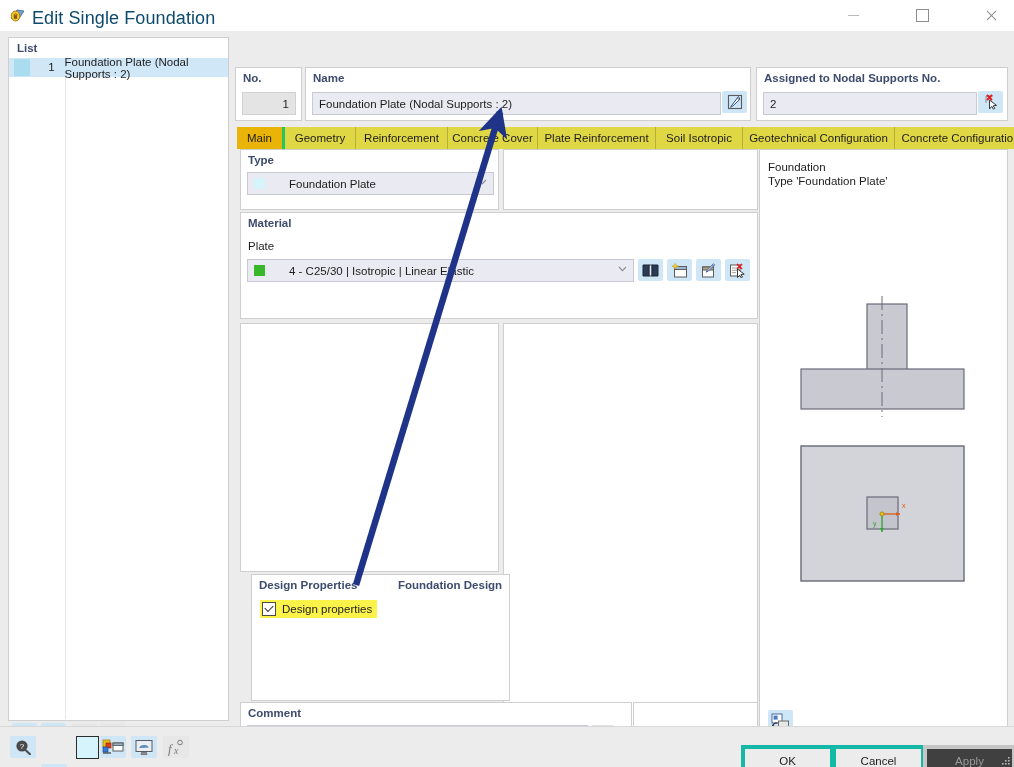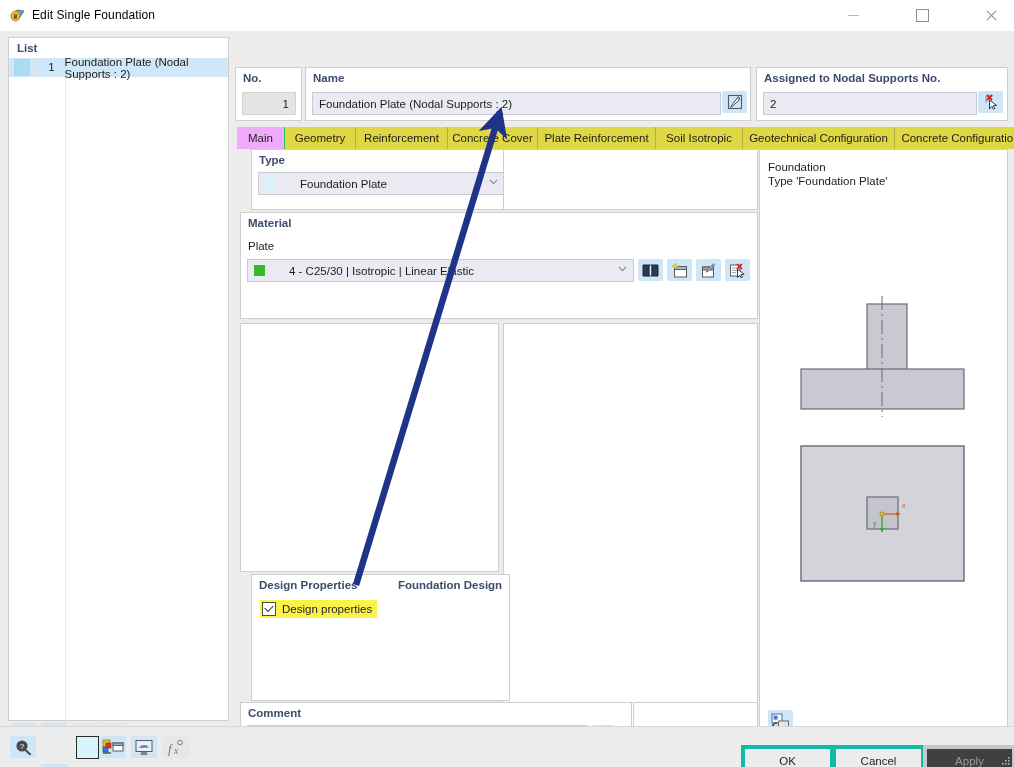--- a/index.html
+++ b/index.html
@@ -22,21 +22,21 @@
   .titlebar {
     position: absolute; left:0; top:0; width:1014px; height:31px;
     background:#ffffff;
     border-bottom:1px solid #e6e6e6;
   }
   .title-icon {
     position:absolute; left:9px; top:7px; width:17px; height:17px;
   }
   .title-text {
     position:absolute; left:32px; top:8px;
-    font-size:12px; color:#000000;
+    font-size:18px; color:#0c4a6e;
     letter-spacing:.1px;
   }
   .winbtn {
     position:absolute; top:0; width:46px; height:31px;
     display:flex; align-items:center; justify-content:center;
   }
   .winbtn.min { right:138px; }
   .winbtn.max { right:69px; }
   .winbtn.close { right:0px; }
   .glyph-min { width:11px; height:1px; background:#b9b9b9; }
@@ -113,31 +113,31 @@
     position:absolute; left:237px; top:96px; width:717px; height:22px;
   }
   .tab {
     position:absolute; top:0; height:22px;
     display:flex; align-items:center; justify-content:center;
     font-size:11.5px; color:#1d1d1d;
     background:#e0d744; border-right:1px solid #b9b03a;
     padding:0 7px; box-sizing:border-box; white-space:nowrap;
   }
   .tab.active {
-    background:#f0abfc; color:#1d1d1d; border-right:1px solid #22c55e;
+    background:#eab308; color:#1d1d1d; border-right:3px solid #22c55e;
   }
 
   
   .content {
     position:absolute; left:237px; top:118px; width:717px; height:597px;
   }
 
   .box { position:absolute; background:#ffffff; border:1px solid #cfcfcf; }
 
-  .type-box   { left:14px;  top:0px;   width:257px; height:59px; }
+  .type-box   { left:3px;  top:0px;   width:257px; height:59px; }
   .type-right { left:266px;top:0px;   width:253px; height:59px; }
   .mat-box    { left:3px;  top:63px;  width:516px; height:105px; }
   .mid-left   { left:3px;  top:174px; width:257px; height:247px; }
   .mid-right  { left:266px;top:174px; width:253px; height:421px; }
   .dp-box     { left:14px;  top:425px; width:257px; height:125px; }
   .cm-box     { left:3px;  top:553px; width:390px; height:44px; }
   .cm-right   { left:396px;top:553px; width:123px; height:44px; }
 
   .combo {
     position:absolute; background:#eaeaf2; border:1px solid #c9c9d6;

